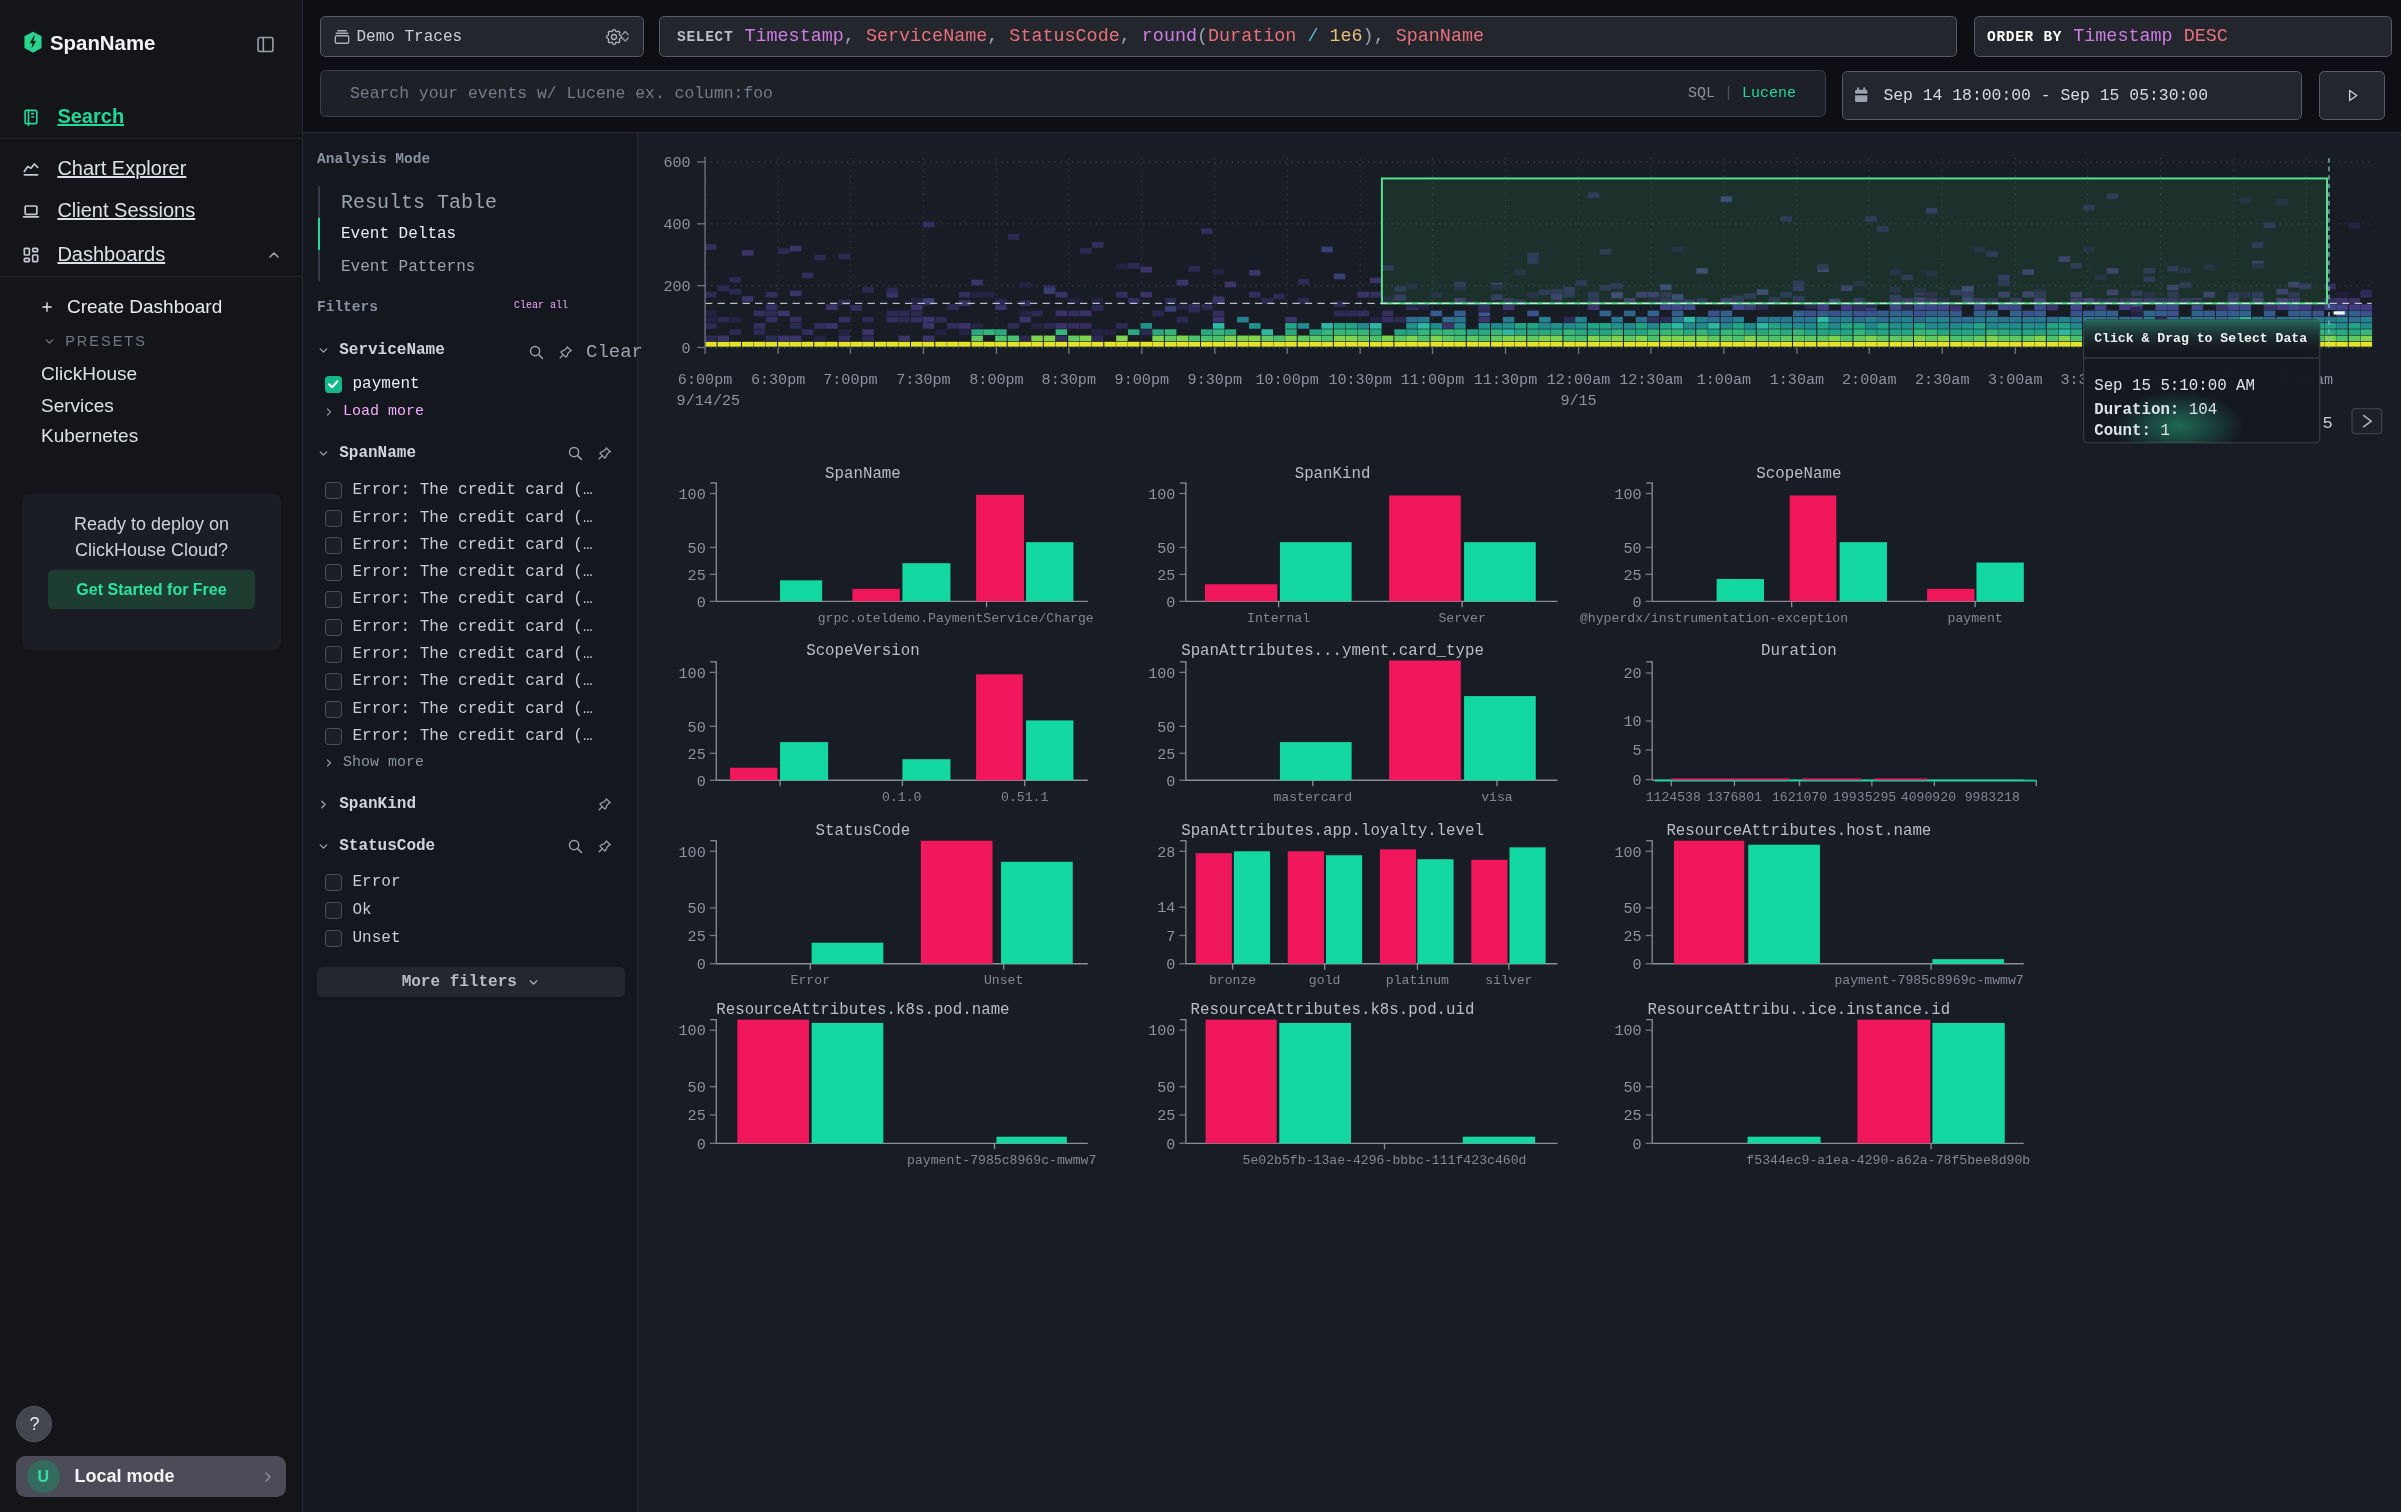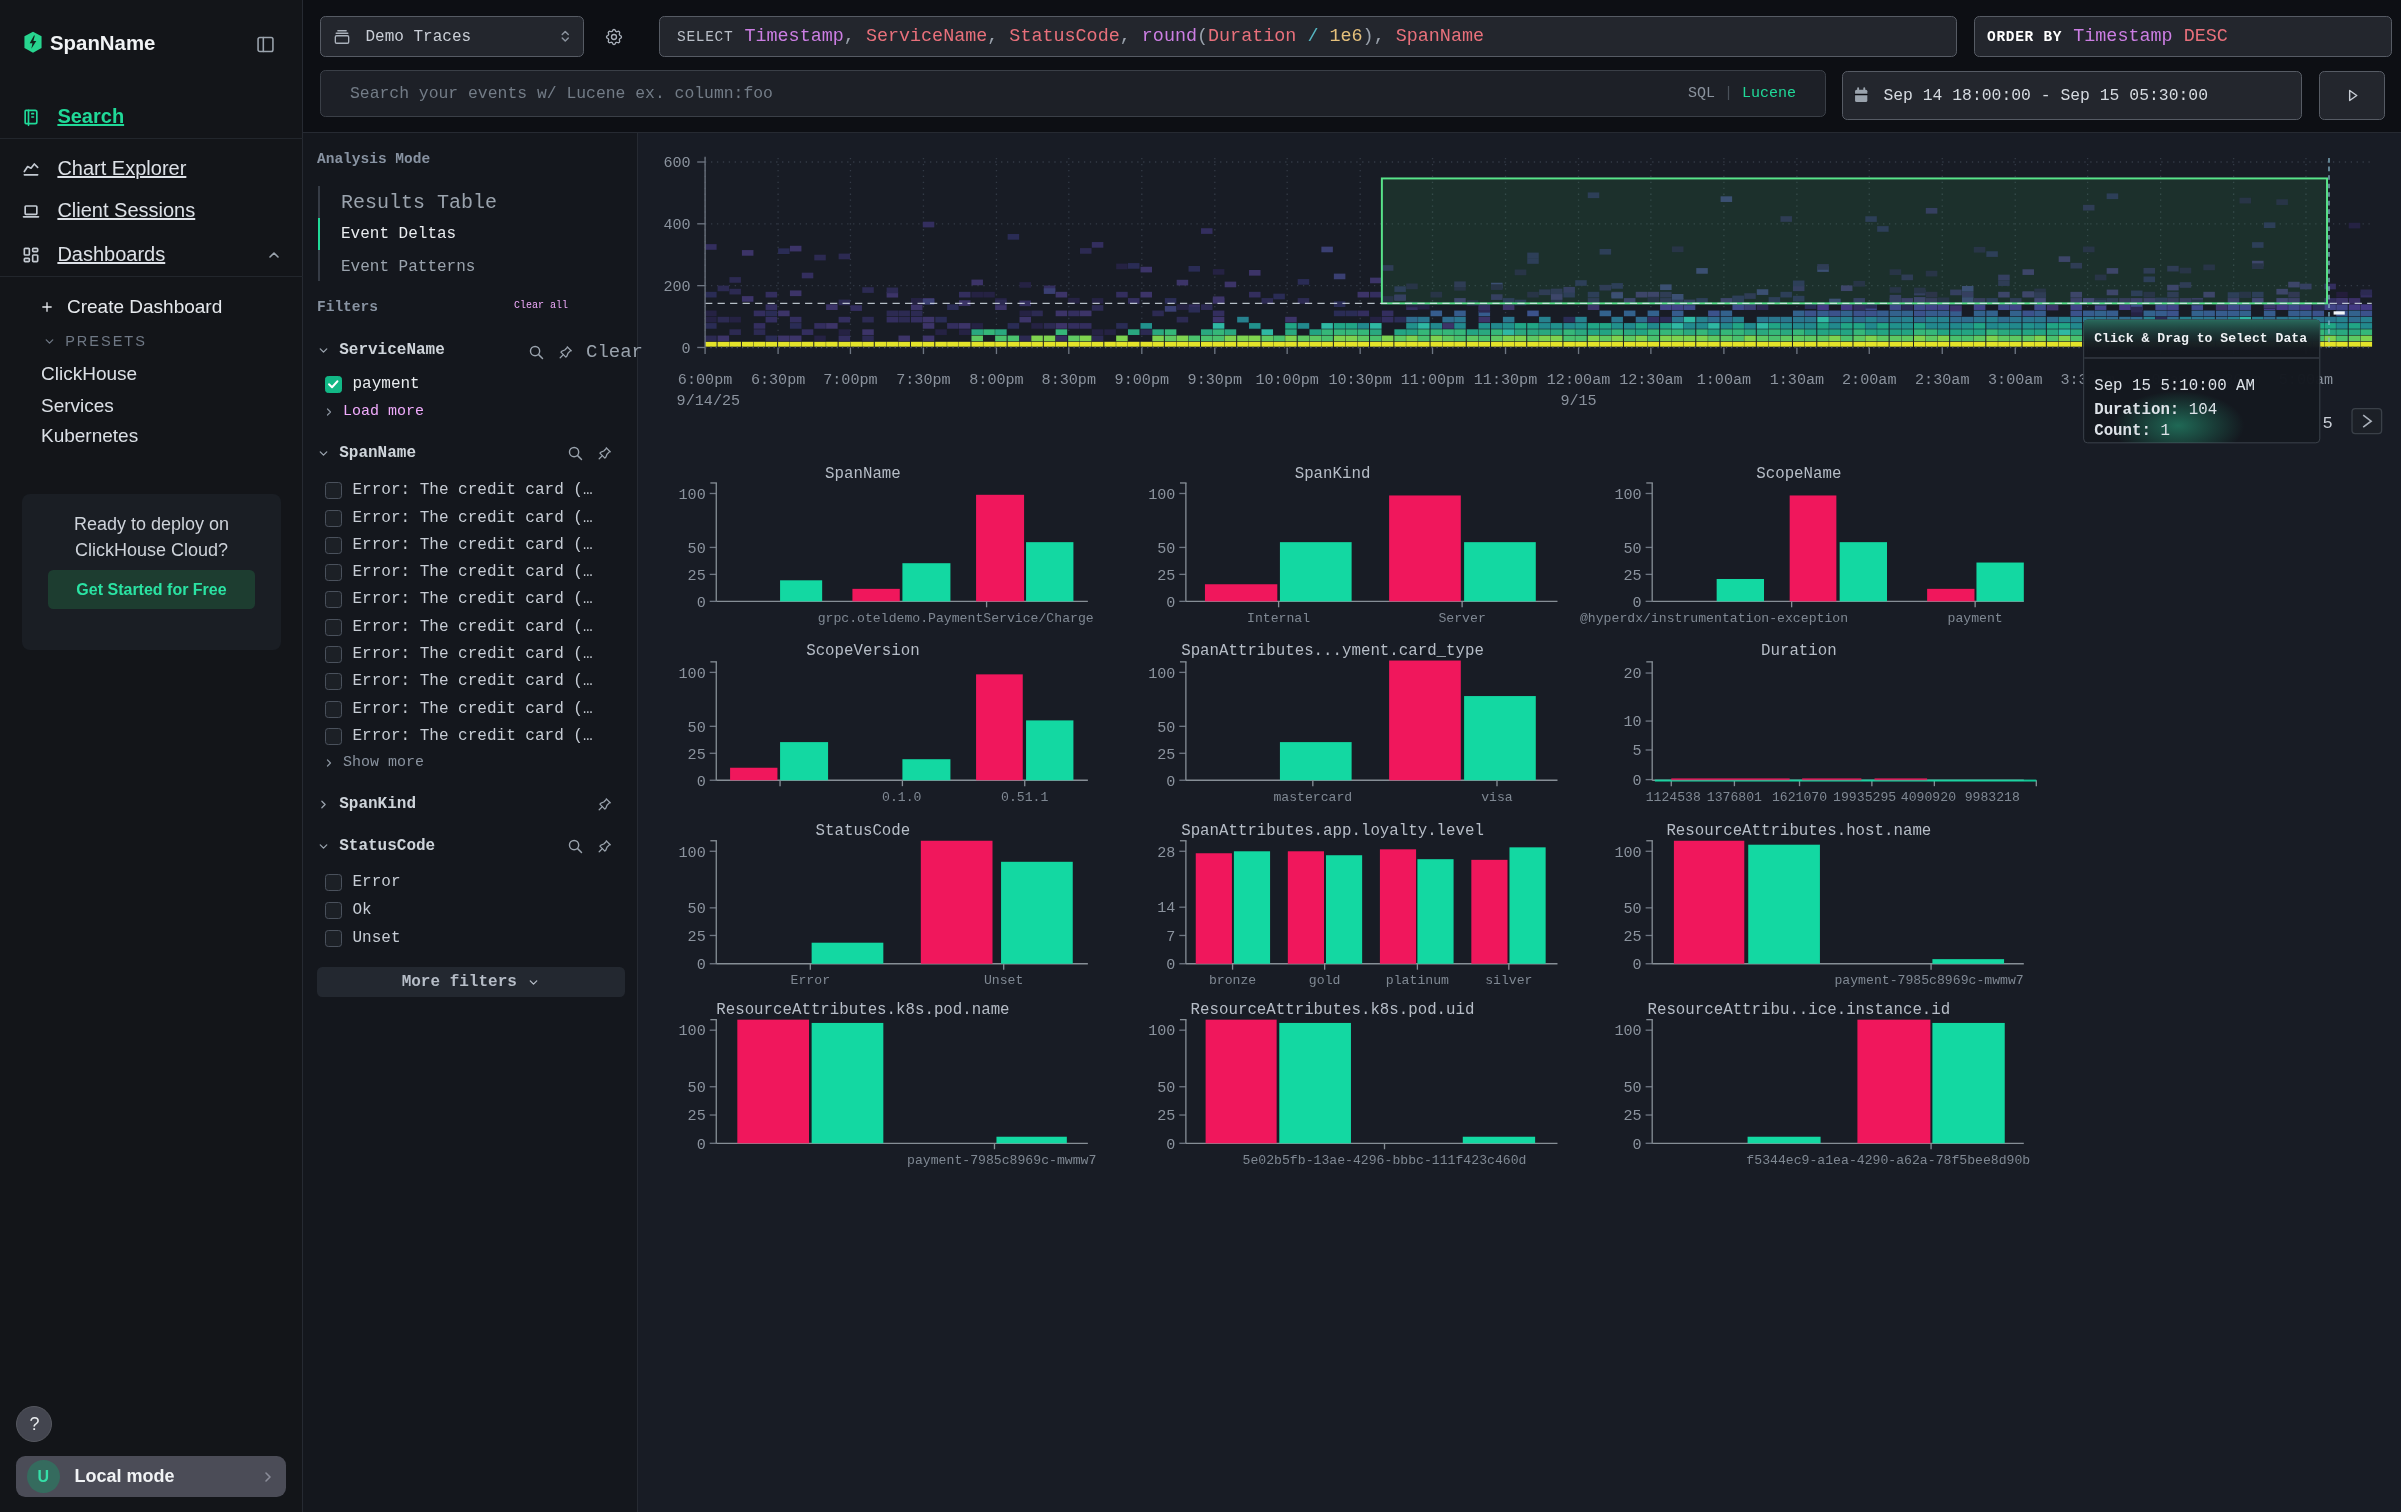--- a/index.html
+++ b/index.html
@@ -7,38 +7,38 @@
 .hdr { position:absolute; left:303px; top:0; width:2098px; height:133px; background:#0d0f14; border-bottom:1.3px solid #262a32; }
 .side { position:absolute; left:0; top:0; width:303px; height:1512px; background:#131519; border-right:1.3px solid #262a32; }
 .filter { position:absolute; left:303px; top:133px; width:335px; height:1380px; background:#14171d; border-right:1.3px solid #262a32; }
 .navitem { position:absolute; left:21px; display:flex; align-items:center; gap:16.4px; color:#dde1e7; font-size:20px;text-decoration:underline; }
 .box { position:absolute; background:#23262d; border:1.3px solid #565b64; border-radius:5.3px; display:flex; align-items:center; }
 .chk { width:17px; height:17px; border:1.3px solid #4a515c; border-radius:3.3px; background:#1c2026; flex:none; }
 .secrow { position:absolute; left:317px; display:flex; align-items:center; color:#ced4da; font-family:Liberation Mono, monospace; font-weight:bold; font-size:16px; }
 .chkrow { position:absolute; left:325px; display:flex; align-items:center; gap:10.5px; color:#c6ccd4; font-family:Liberation Mono, monospace; font-size:16px; }
 </style></head><body>
 <div class="hdr"></div>
-<div class="box" style="left:320px;top:16px;width:264px;height:41px;padding:0 10.5px;gap:14px">
+<div class="box" style="left:320px;top:16px;width:324px;height:41px;padding:0 10.5px;gap:5px">
     <svg width="20" height="20" viewBox="0 0 24 24" fill="none" stroke="#aab1bb" stroke-width="1.6" stroke-linecap="round" stroke-linejoin="round">
       <path d="M7 4.5h10"></path>
       <path d="M5 7.5h14"></path>
       <rect x="4" y="10.5" width="16" height="9" rx="1.5"></rect>
     </svg>
     <span class="mono" style="font-size:16px;color:#c9ced6">Demo Traces</span>
     <svg style="margin-left:auto" width="14.5" height="14.5" viewBox="0 0 24 24" fill="none" stroke="#8b939e" stroke-width="2.4" stroke-linecap="round" stroke-linejoin="round">
       <path d="M7 9l5-5 5 5"></path>
       <path d="M7 15l5 5 5-5"></path>
     </svg>
   </div>
 <div class="abs" style="left:604px;top:27px"><svg width="20" height="20" viewBox="0 0 24 24" fill="none" stroke="#aab1bb" stroke-width="1.6" stroke-linecap="round" stroke-linejoin="round">
       <path d="M10.325 4.317c.426 -1.756 2.924 -1.756 3.35 0a1.724 1.724 0 0 0 2.573 1.066c1.543 -.94 3.31 .826 2.37 2.37a1.724 1.724 0 0 0 1.065 2.572c1.756 .426 1.756 2.924 0 3.35a1.724 1.724 0 0 0 -1.066 2.573c.94 1.543 -.826 3.31 -2.37 2.37a1.724 1.724 0 0 0 -2.572 1.065c-.426 1.756 -2.924 1.756 -3.35 0a1.724 1.724 0 0 0 -2.573 -1.066c-1.543 .94 -3.31 -.826 -2.37 -2.37a1.724 1.724 0 0 0 -1.065 -2.572c-1.756 -.426 -1.756 -2.924 0 -3.35a1.724 1.724 0 0 0 1.066 -2.573c-.94 -1.543 .826 -3.31 2.37 -2.37c1 .608 2.296 .07 2.572 -1.065z"></path>
       <circle cx="12" cy="12" r="3"></circle>
     </svg></div>
 <div class="box mono" style="left:659px;top:16px;width:1298px;height:41px;padding:0 17px;font-size:18.4px;color:#9aa2ac">
-    <span style="font-size:14.5px;font-weight:normal;color:#b9bfc8;letter-spacing:0.7px">SELECT</span>
+    <span style="font-size:14.5px;font-weight:bold;color:#b9bfc8;letter-spacing:0.7px">SELECT</span>
     <span style="white-space:pre"> <span style="color:#cc7ee3">Timestamp</span>, <span style="color:#e8707b">ServiceName</span>, <span style="color:#e8707b">StatusCode</span>, <span style="color:#cc7ee3">round</span>(<span style="color:#e8707b">Duration</span> <span style="color:#56b6c2">/</span> <span style="color:#e5c07b">1e6</span>), <span style="color:#e8707b">SpanName</span></span>
   </div>
 <div class="box mono" style="left:1974px;top:16px;width:418px;height:41px;padding:0 12px;font-size:18.4px;color:#9aa2ac">
     <span style="font-size:14.5px;font-weight:bold;color:#ffffff;letter-spacing:0.7px">ORDER&nbsp;BY</span>
     <span style="white-space:pre"> <span style="color:#cc7ee3">Timestamp</span> <span style="color:#e8707b">DESC</span></span>
   </div>
 <div class="box mono" style="left:320px;top:70px;width:1506px;height:47px;border-color:#3a3f47;background:#1d2027;padding:0 29px 0 29px;font-size:16.4px;color:#737c87">Search your events w/ Lucene ex. column:foo<span style="margin-left:auto;font-size:15px;color:#8b939e">SQL <span style="color:#4a515a">|</span> <span style="color:#20d998">Lucene</span></span></div>
 <div class="box mono" style="left:1842px;top:71px;width:460px;height:49px;padding:0 9px;gap:13px;font-size:16.4px;color:#d5dae0">
     <svg width="18.4" height="18.4" viewBox="0 0 24 24" fill="none" stroke="#9aa3ad" stroke-width="2" stroke-linecap="round" stroke-linejoin="round">
       <rect x="4" y="5" width="16" height="16" rx="2" fill="#9aa3ad" stroke="none"></rect>

